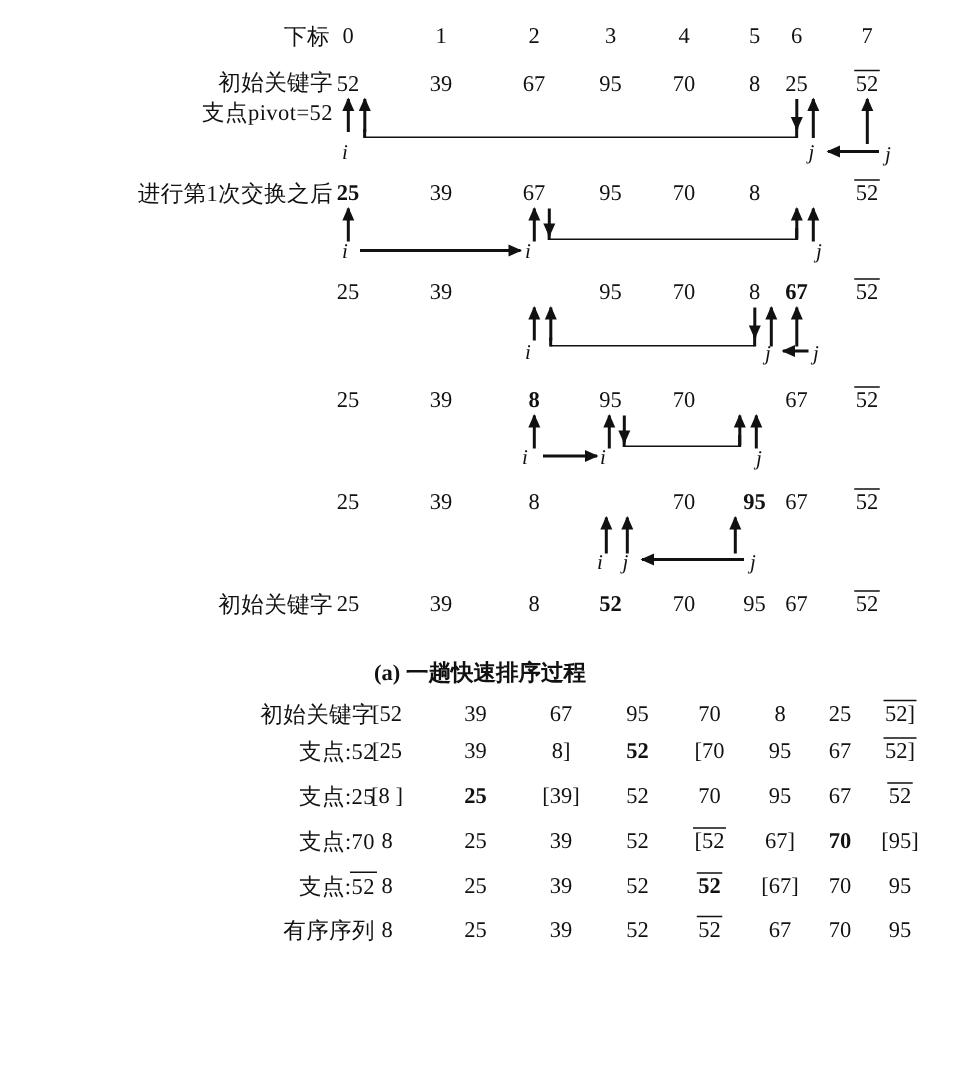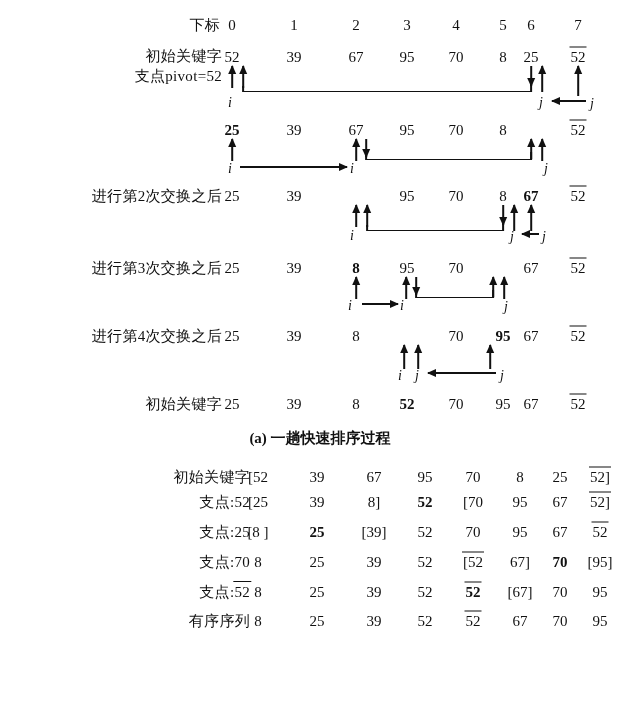--- a/index.html
+++ b/index.html
@@ -94,20 +94,21 @@
   }
 
   
   .cap{
     position:absolute;
     font-size:15px;
     line-height:16px;
     transform:translateX(-50%);
     white-space:nowrap;
     font-weight:bold;
+    margin-top:11px;
   }
   .figtitle{
     position:absolute;
     font-size:16px;
     line-height:17px;
     text-align:center;
     transform:translateX(-50%);
     white-space:nowrap;
     font-weight:bold;
     letter-spacing:1px;
@@ -165,23 +166,21 @@
     <div class="cell" style="left: 232px; top: 404px;">25</div>
     <div class="cell" style="left: 294px; top: 404px;">39</div>
     <div class="cell" style="left: 356px; top: 404px;">8</div>
     <div class="cell b" style="left: 407px; top: 404px;">52</div>
     <div class="cell" style="left: 456px; top: 404px;">70</div>
     <div class="cell" style="left: 503px; top: 404px;">95</div>
     <div class="cell" style="left: 531px; top: 404px;">67</div>
     <div class="cell" style="left: 578px; top: 404px;"><span class="ov">52</span></div>
     <div class="lbl" style="left: 222px; top: 56px;">初始关键字</div>
     <div class="lbl" style="left: 222px; top: 76px;">支点pivot=52</div>
-    <div class="lbl" style="left: 222px; top: 196px;">进行第2次交换之后</div>
-    <div class="lbl" style="left: 222px; top: 268px;">进行第3次交换之后</div>
-    <div class="lbl" style="left: 222px; top: 336px;">进行第4次交换之后</div>
+    <div class="lbl" style="left: 222px; top: 130px;">进行第1次交换之后</div>
     <div class="lbl" style="left: 222px; top: 404px;">初始关键字</div>
     <div class="uarr" style="left: 232px; top: 66px; height: 22px;"></div>
     <div class="tag" style="left: 230px; top: 103px;">i</div>
     <div class="uarr" style="left: 243px; top: 66px; height: 22px;"></div>
     <div class="vline" style="left: 243px; top: 86px; height: 6px;"></div>
     <div class="hline" style="left: 243px; top: 90.6px; width: 288px;"></div>
     <div class="vline" style="left: 531px; top: 80px; height: 12px;"></div>
     <div class="darr" style="left: 531px; top: 66px; height: 20px;"></div>
     <div class="uarr" style="left: 542px; top: 66px; height: 26px;"></div>
     <div class="tag" style="left: 541px; top: 103px;">j</div>

